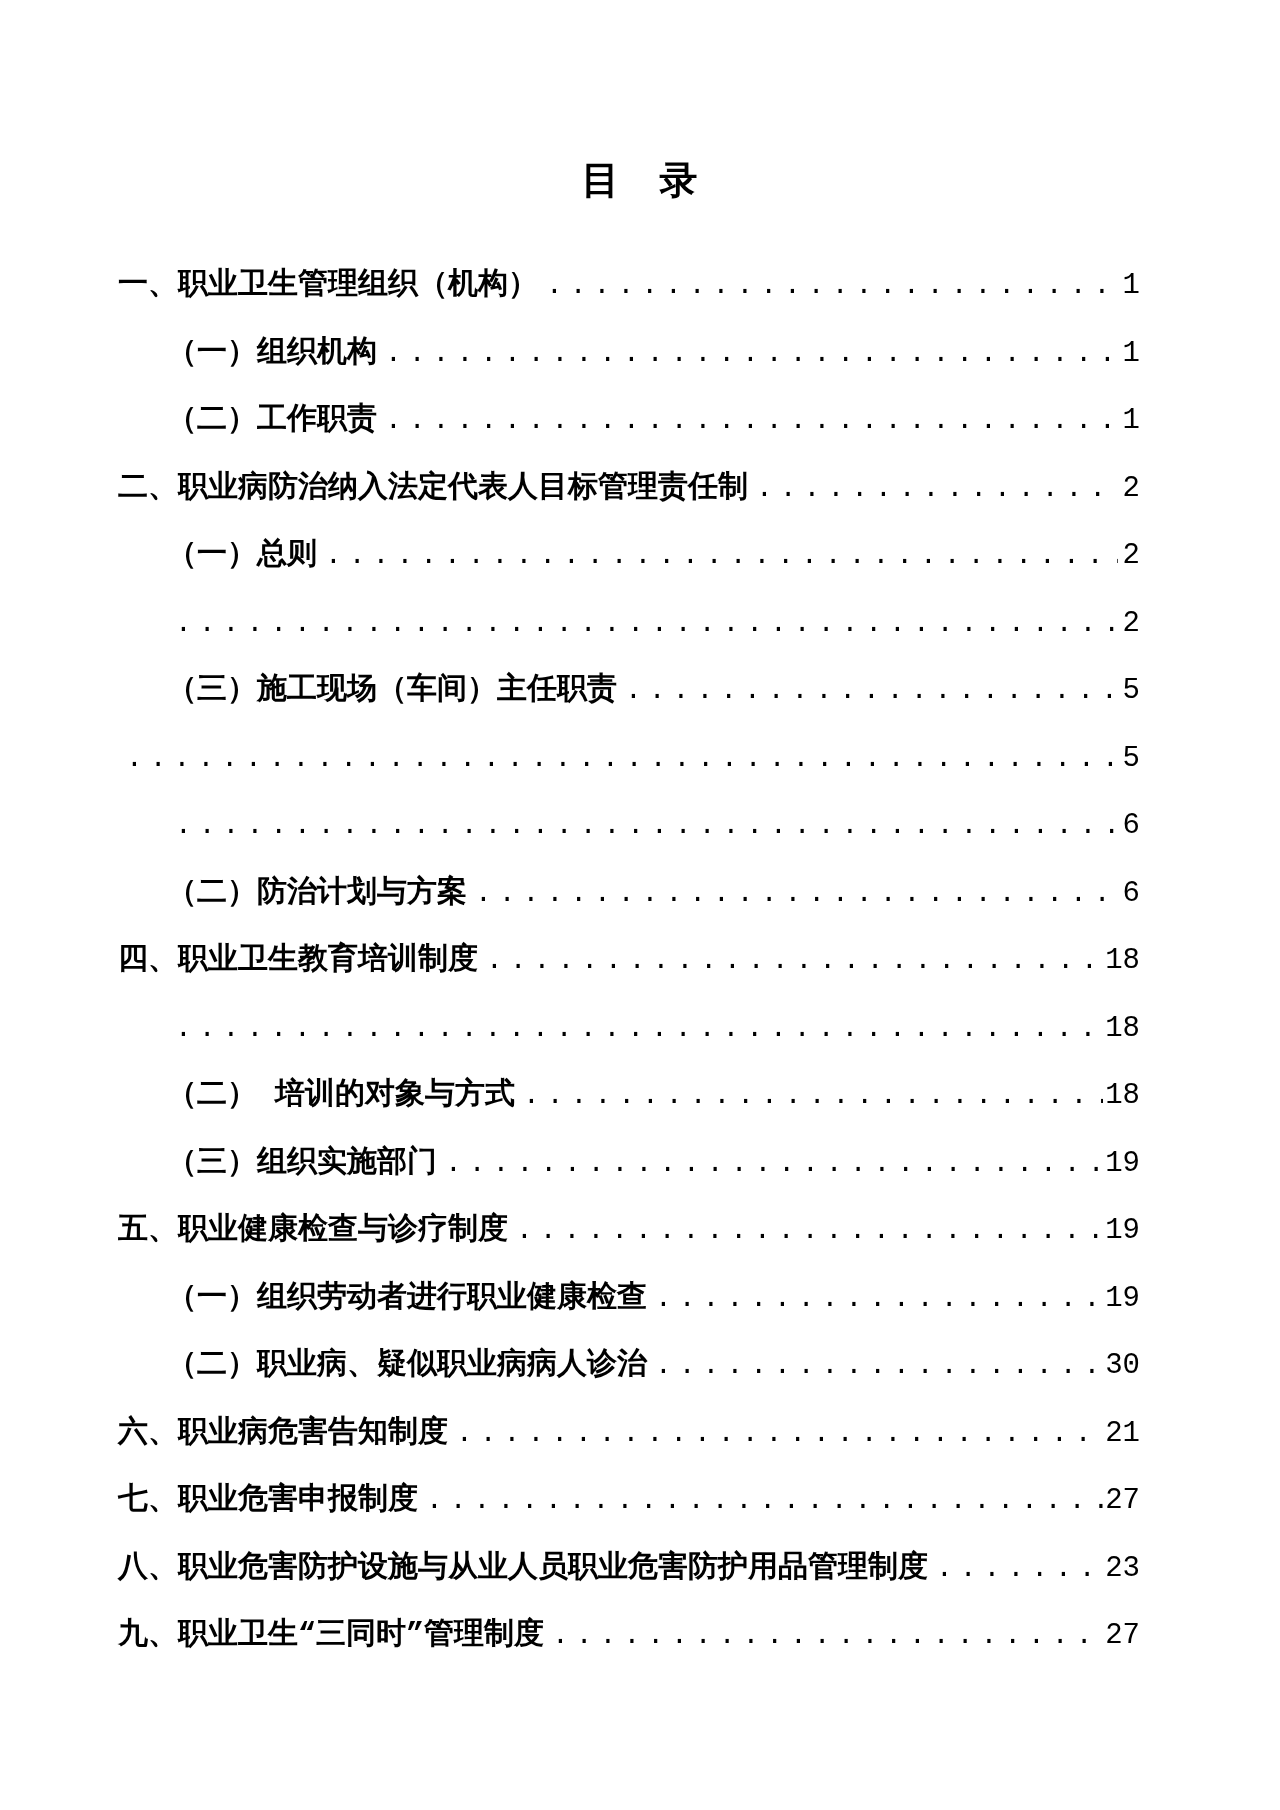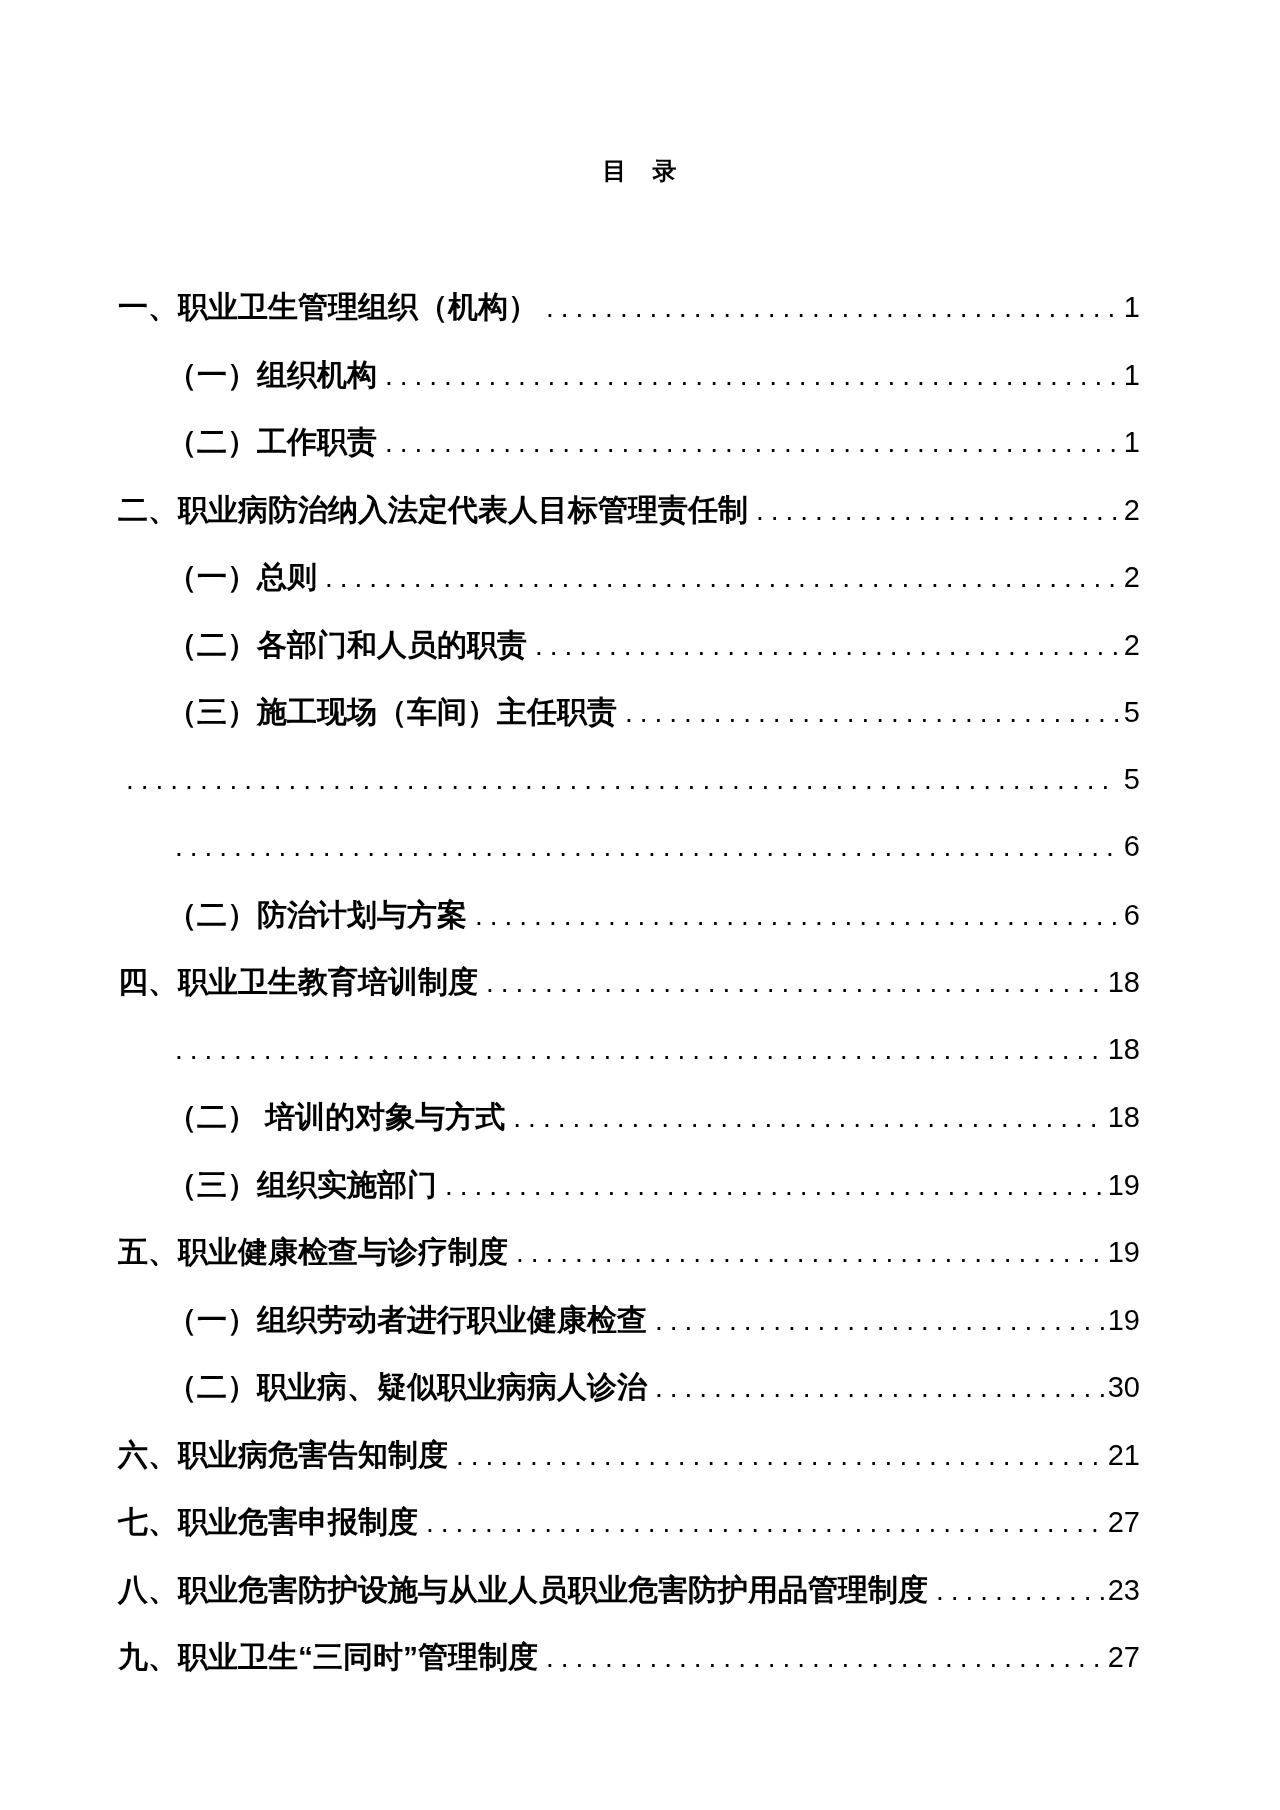--- a/index.html
+++ b/index.html
@@ -17,31 +17,32 @@
     position: absolute;
     inset: 0;
     background: #ffffff;
   }
   .page-title {
     position: absolute;
     top: 155px;
     left: 0;
     width: 100%;
     text-align: center;
-    font-size: 24px;
+    font-size: 38px;
     font-weight: 700;
     line-height: 1.35;
     white-space: pre;
     letter-spacing: 1px;
   }
   .toc {
     position: absolute;
-    top: 273px;
+    top: 252px;
     left: 118px;
     width: 1022px; 
+    font-family: Liberation Mono, monospace;
   }
   .toc-row {
     display: flex;
     align-items: baseline;
     height: 67.5px;
     line-height: 67.5px;
     font-size: 30px;
     font-weight: 700;
     white-space: pre;
   }
@@ -99,21 +100,20 @@
       <span class="toc-page">2</span>
     </div>
 
     <div class="toc-row lvl2">
       <span class="toc-title">（一）总则</span>
       <span class="toc-leader">........................................................................................................................................................................................................</span>
       <span class="toc-page">2</span>
     </div>
 
     <div class="toc-row lvl2">
-      <span class="toc-title">（二）各部门和人员的职责</span>
       <span class="toc-leader">........................................................................................................................................................................................................</span>
       <span class="toc-page">2</span>
     </div>
 
     <div class="toc-row lvl2">
       <span class="toc-title">（三）施工现场（车间）主任职责</span>
       <span class="toc-leader">........................................................................................................................................................................................................</span>
       <span class="toc-page">5</span>
     </div>
 

